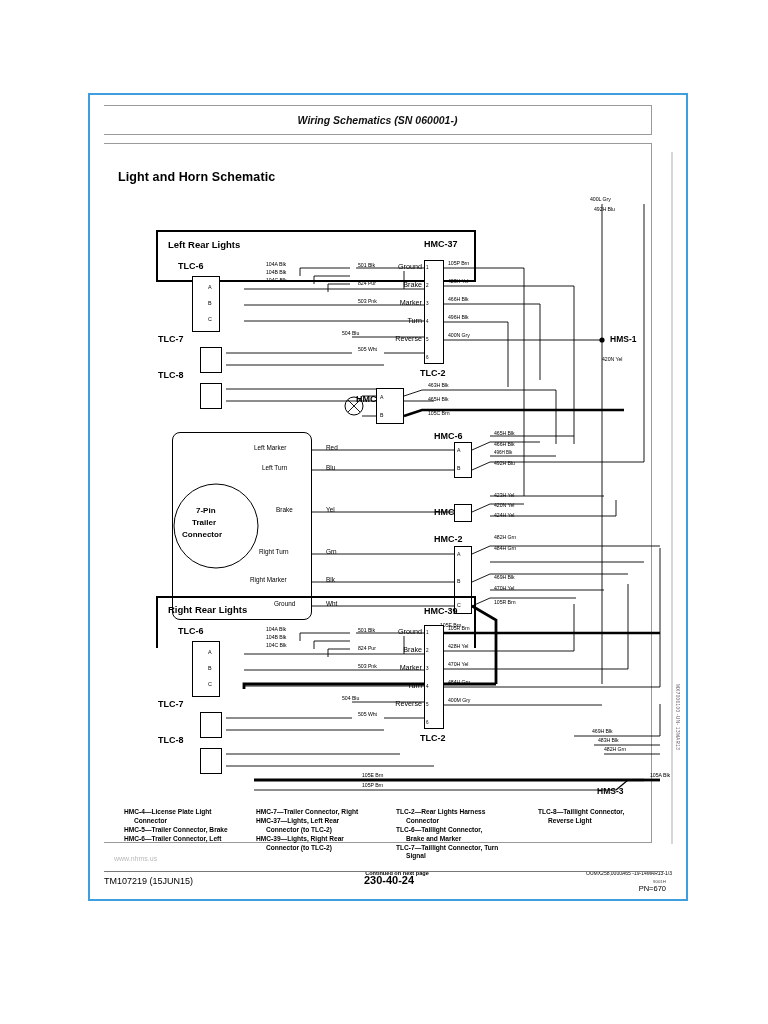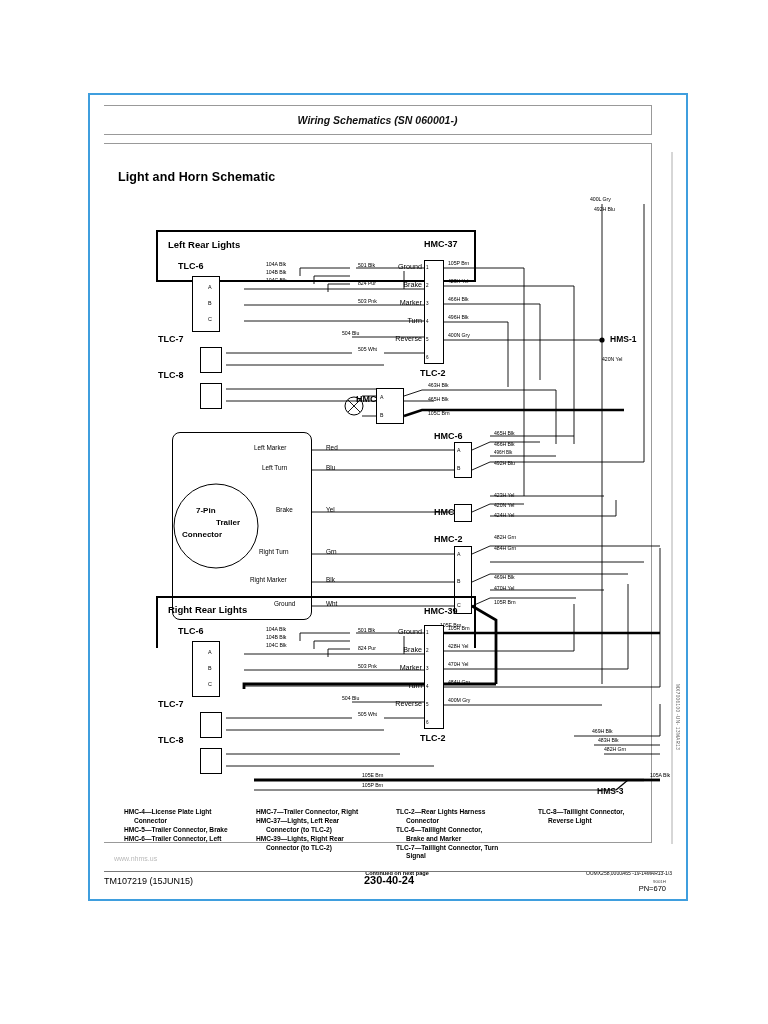--- a/index.html
+++ b/index.html
@@ -364,21 +364,21 @@
           <div class="pinrow" style="left:276px; top:268px; font-size:5.2px;">B</div>
           <div class="wl" style="left:324px; top:238px;">463H Blk</div>
           <div class="wl" style="left:324px; top:252px;">465H Blk</div>
           <div class="wl" style="left:324px; top:266px;">105C Brn</div>
 
           <div class="conn" style="left:68px; top:288px; width:140px; height:188px; border-radius:8px; border-width:1.4px;"></div>
           <svg width="586" height="760">
             <circle cx="112" cy="382" r="42" fill="none" stroke="#000" stroke-width="1"></circle>
           </svg>
           <div class="tcol" style="left:92px; top:362px; font-weight:bold; font-size:8px;">7-Pin</div>
-          <div class="tcol" style="left:88px; top:374px; font-weight:bold; font-size:8px;margin-left:24px;">Trailer</div>
+          <div class="tcol" style="left:88px; top:374px; font-weight:bold; font-size:8px;">Trailer</div>
           <div class="tcol" style="left:78px; top:386px; font-weight:bold; font-size:8px;">Connector</div>
 
           <div class="tpin" style="left:150px; top:300px;">Left Marker</div>
           <div class="tpin" style="left:158px; top:320px;">Left Turn</div>
           <div class="tpin" style="left:172px; top:362px;">Brake</div>
           <div class="tpin" style="left:155px; top:404px;">Right Turn</div>
           <div class="tpin" style="left:146px; top:432px;">Right Marker</div>
           <div class="tpin" style="left:170px; top:456px;">Ground</div>
 
           <div class="tcol" style="left:222px; top:300px;">Red</div>

